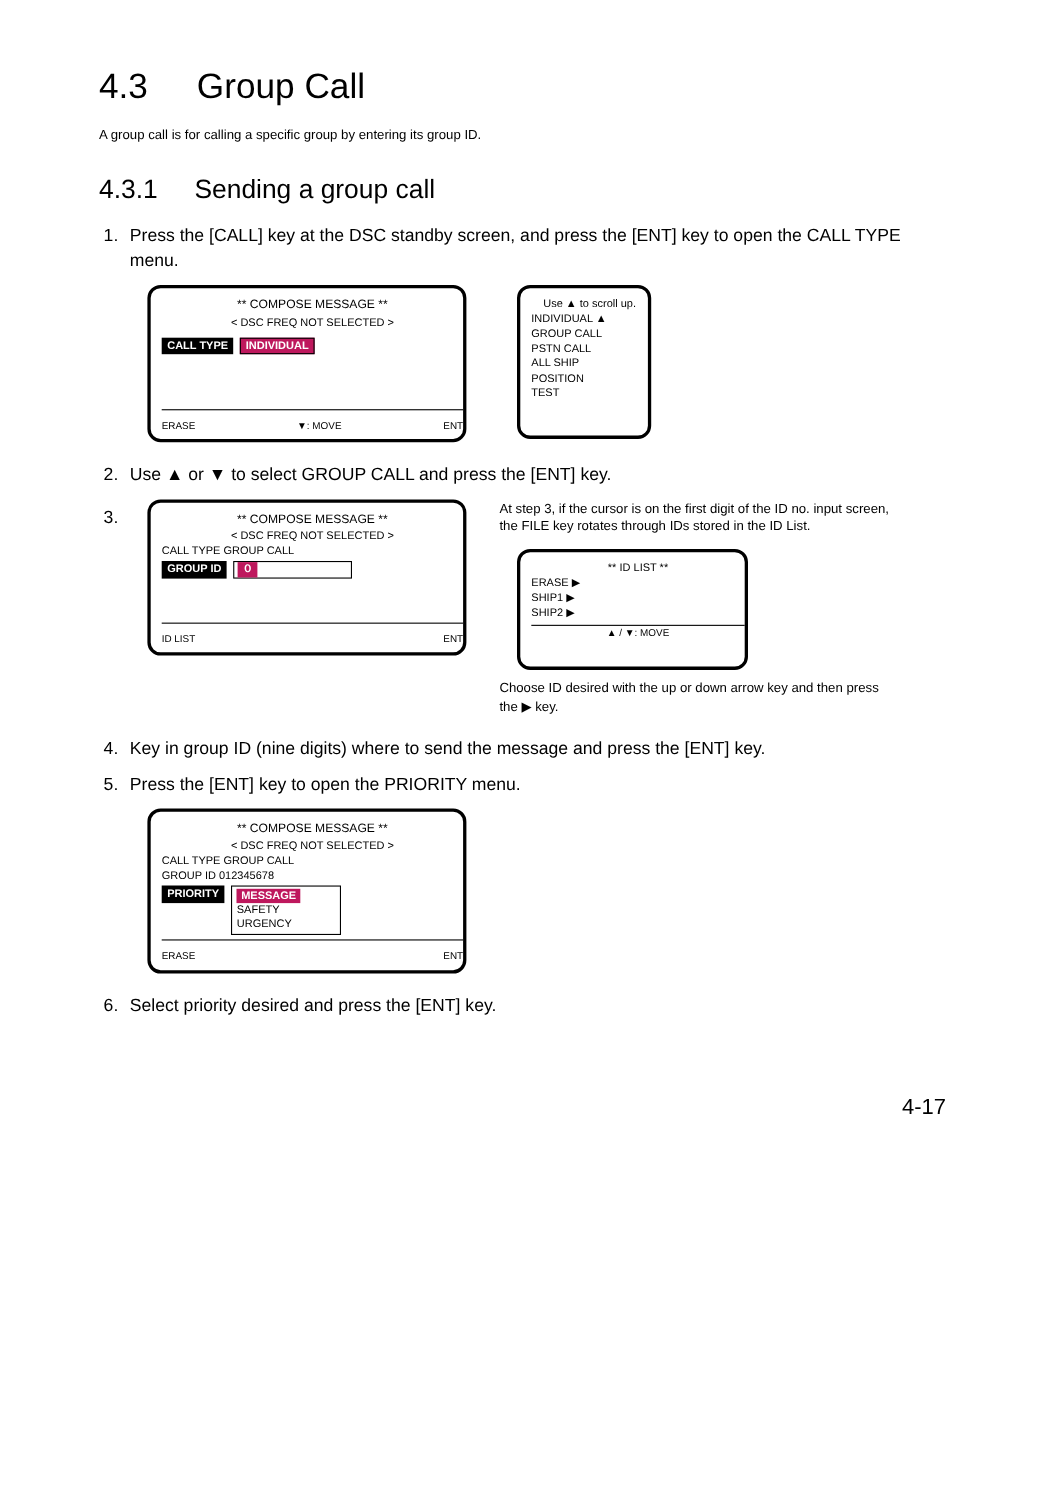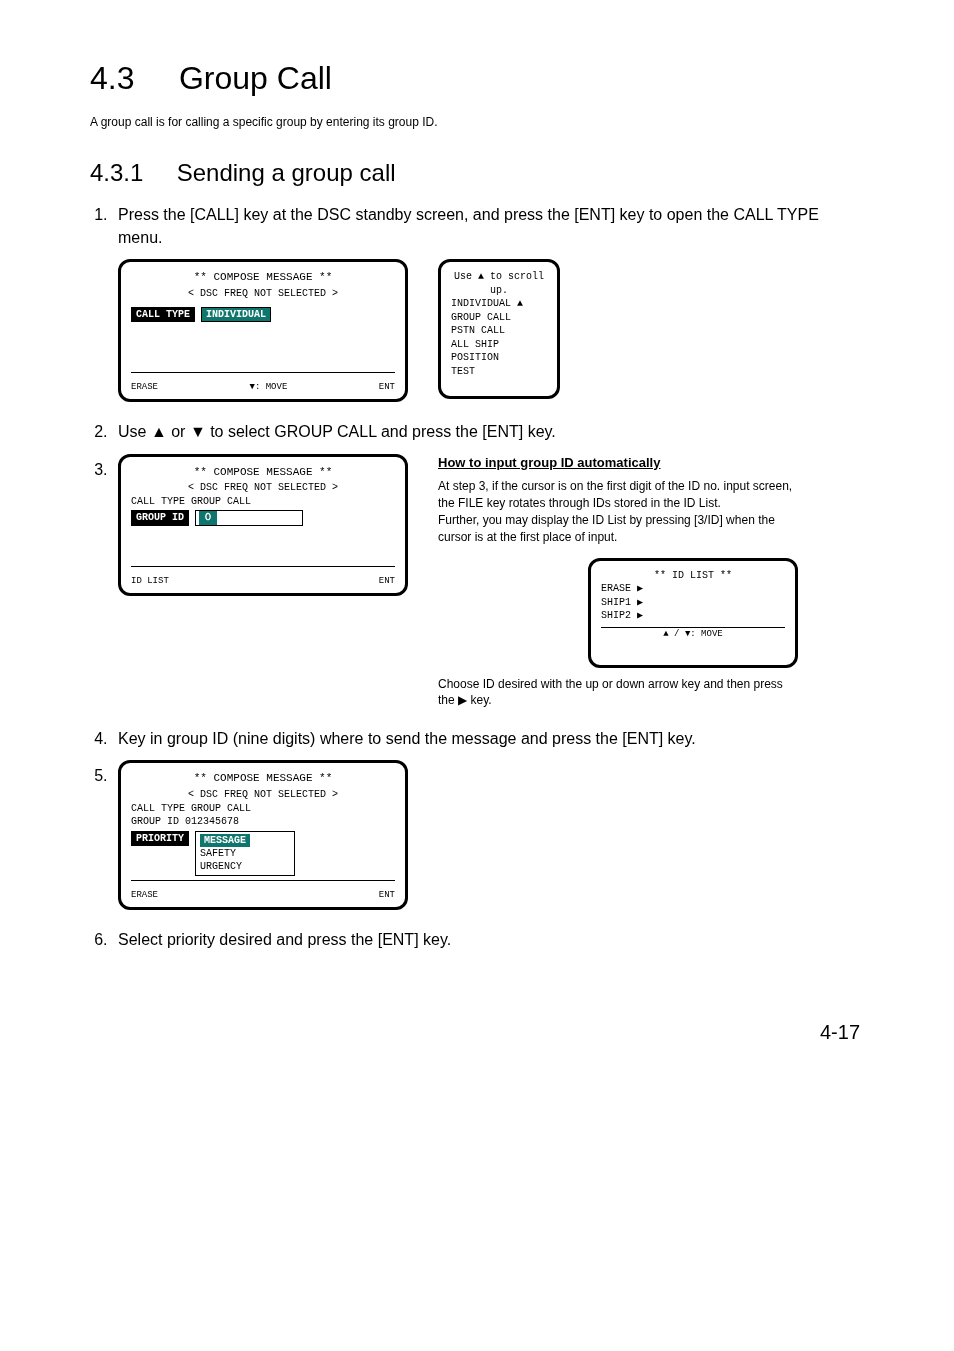--- a/index.html
+++ b/index.html
@@ -38,56 +38,57 @@
   .step1-text  { margin-bottom: 18px; }
   .panel-row {
     display: flex;
     align-items: flex-start;
     gap: 30px;
     margin: 10px 0 18px 0;
   }
   .panel {
     border: 3px solid #000;
     border-radius: 12px;
-    padding: 8px 10px 6px 10px;
-    font-family: Liberation Mono, monospace;
+    padding: 8px 0 6px 10px;
+    font-family: Liberation Sans, sans-serif;
     font-size: 11px;
     line-height: 1.35;
     box-sizing: border-box;
     position: relative;
+    margin-left: 16px;
   }
   .panel.small { width: 290px; min-height: 140px; }
   .panel.tiny  { width: 122px; min-height: 140px; font-size: 10px; }
   .panel.mid   { width: 210px; min-height: 110px; font-size: 10px; }
   .title-line { font-size: 11px; margin-bottom: 2px; }
   .subtype    { font-size: 10px; }
   .row { display:flex; align-items:center; }
   .label-box {
     background:#000; color:#fff; font-weight:bold; padding:1px 5px; font-size:10px;
     display:inline-block;
   }
   .white-box {
     border:1px solid #000; display:inline-block; padding:0 3px; font-size:10px; background:#fff;
   }
   .sel {
-    background:#0f766e; color:#fff; font-weight:bold; padding:0 4px; font-size:10px; display:inline-block;
+    background:#be185d; color:#fff; font-weight:bold; padding:0 4px; font-size:10px; display:inline-block;
   }
   .footer-bar {
     border-top: 1px solid #000;
     display:flex; justify-content:space-between; align-items:center;
     font-size:9px; padding-top:2px; margin-top:6px;
   }
   .footer-bar .center { font-size:9px; }
   .mini-divider { border-top:1px solid #000; margin-top:4px; }
   .auto-title {
     font-weight: bold; text-decoration: underline; font-size: 13px; margin-bottom: 6px;
   }
   .auto-body  { font-size: 12px; line-height:1.4; }
   .auto-note  { font-weight:bold; font-size:12px; }
-  .auto-row   { display:flex; align-items:flex-end; gap:20px; margin-top:8px;flex-direction:column; }
+  .auto-row   { display:flex; align-items:flex-start; gap:20px; margin-top:8px;flex-direction:column; }
   .auto-row .panel { margin-top:4px; }
   .triangle   { font-size:10px; }
   .pagefoot   { text-align:right; font-size:20px; margin-top:70px; padding-right:4px; }
   .step-gap   { margin-bottom: 18px; }
 </style>
 </head>
 <body>
 
 <h1>
   <span>4.3</span>
@@ -161,42 +162,41 @@
         <div style="height:36px;"></div>
         <div class="mini-divider"></div>
         <div class="footer-bar" style="border-top:none;">
           <span>ID LIST</span>
           <span class="center"></span>
           <span>ENT</span>
         </div>
       </div>
 
       <div style="width:360px;">
-        <div class="auto-title">How to input group ID automatically</div>
         <div class="auto-body">At step 3, if the cursor is on the first digit of the ID no. input screen, the FILE key rotates through IDs stored in the ID List.</div>
-        <div class="auto-body">Further, you may display the ID List by pressing [3/ID] when the cursor is at the first place of input.</div>
 
         <div class="auto-row">
           <div class="panel mid">
             <div style="text-align:center;">** ID LIST **</div>
             <div>ERASE     ▶</div>
             <div>SHIP1         ▶</div>
             <div>SHIP2         ▶</div>
             <div class="mini-divider"></div>
             <div class="triangle" style="text-align:center; font-size:9px;">▲ / ▼: MOVE</div>
           </div>
         </div>
         <div class="auto-body" style="margin-top:8px;">Choose ID desired with the up or down arrow key and then press the ▶ key.</div>
       </div>
     </div>
   </li>
 
   <li>Key in group ID (nine digits) where to send the message and press the [ENT] key.</li>
 
   <li class="step-gap">
+    <span>Press the [ENT] key to open the PRIORITY menu.</span>
 
     <div class="panel-row">
       <div class="panel small">
         <div class="title-line" style="text-align:center;">** COMPOSE MESSAGE **</div>
         <div class="subtype" style="text-align:center;">&lt; DSC FREQ NOT SELECTED &gt;</div>
         <div class="subtype">CALL TYPE   GROUP CALL</div>
         <div class="subtype">GROUP ID     012345678</div>
         <div class="row" style="margin-top:2px; align-items:flex-start;">
           <span class="label-box">PRIORITY</span>
           <span style="width:6px;"></span>

